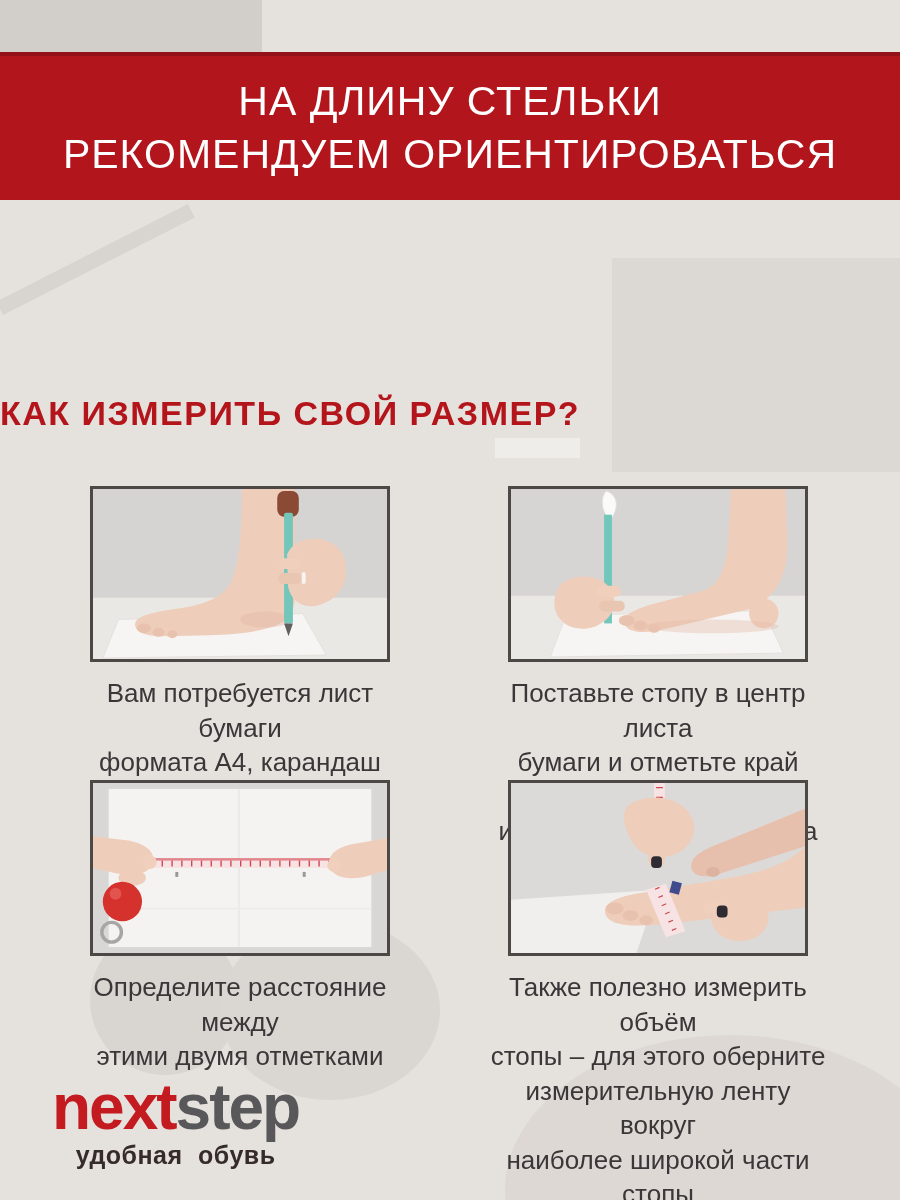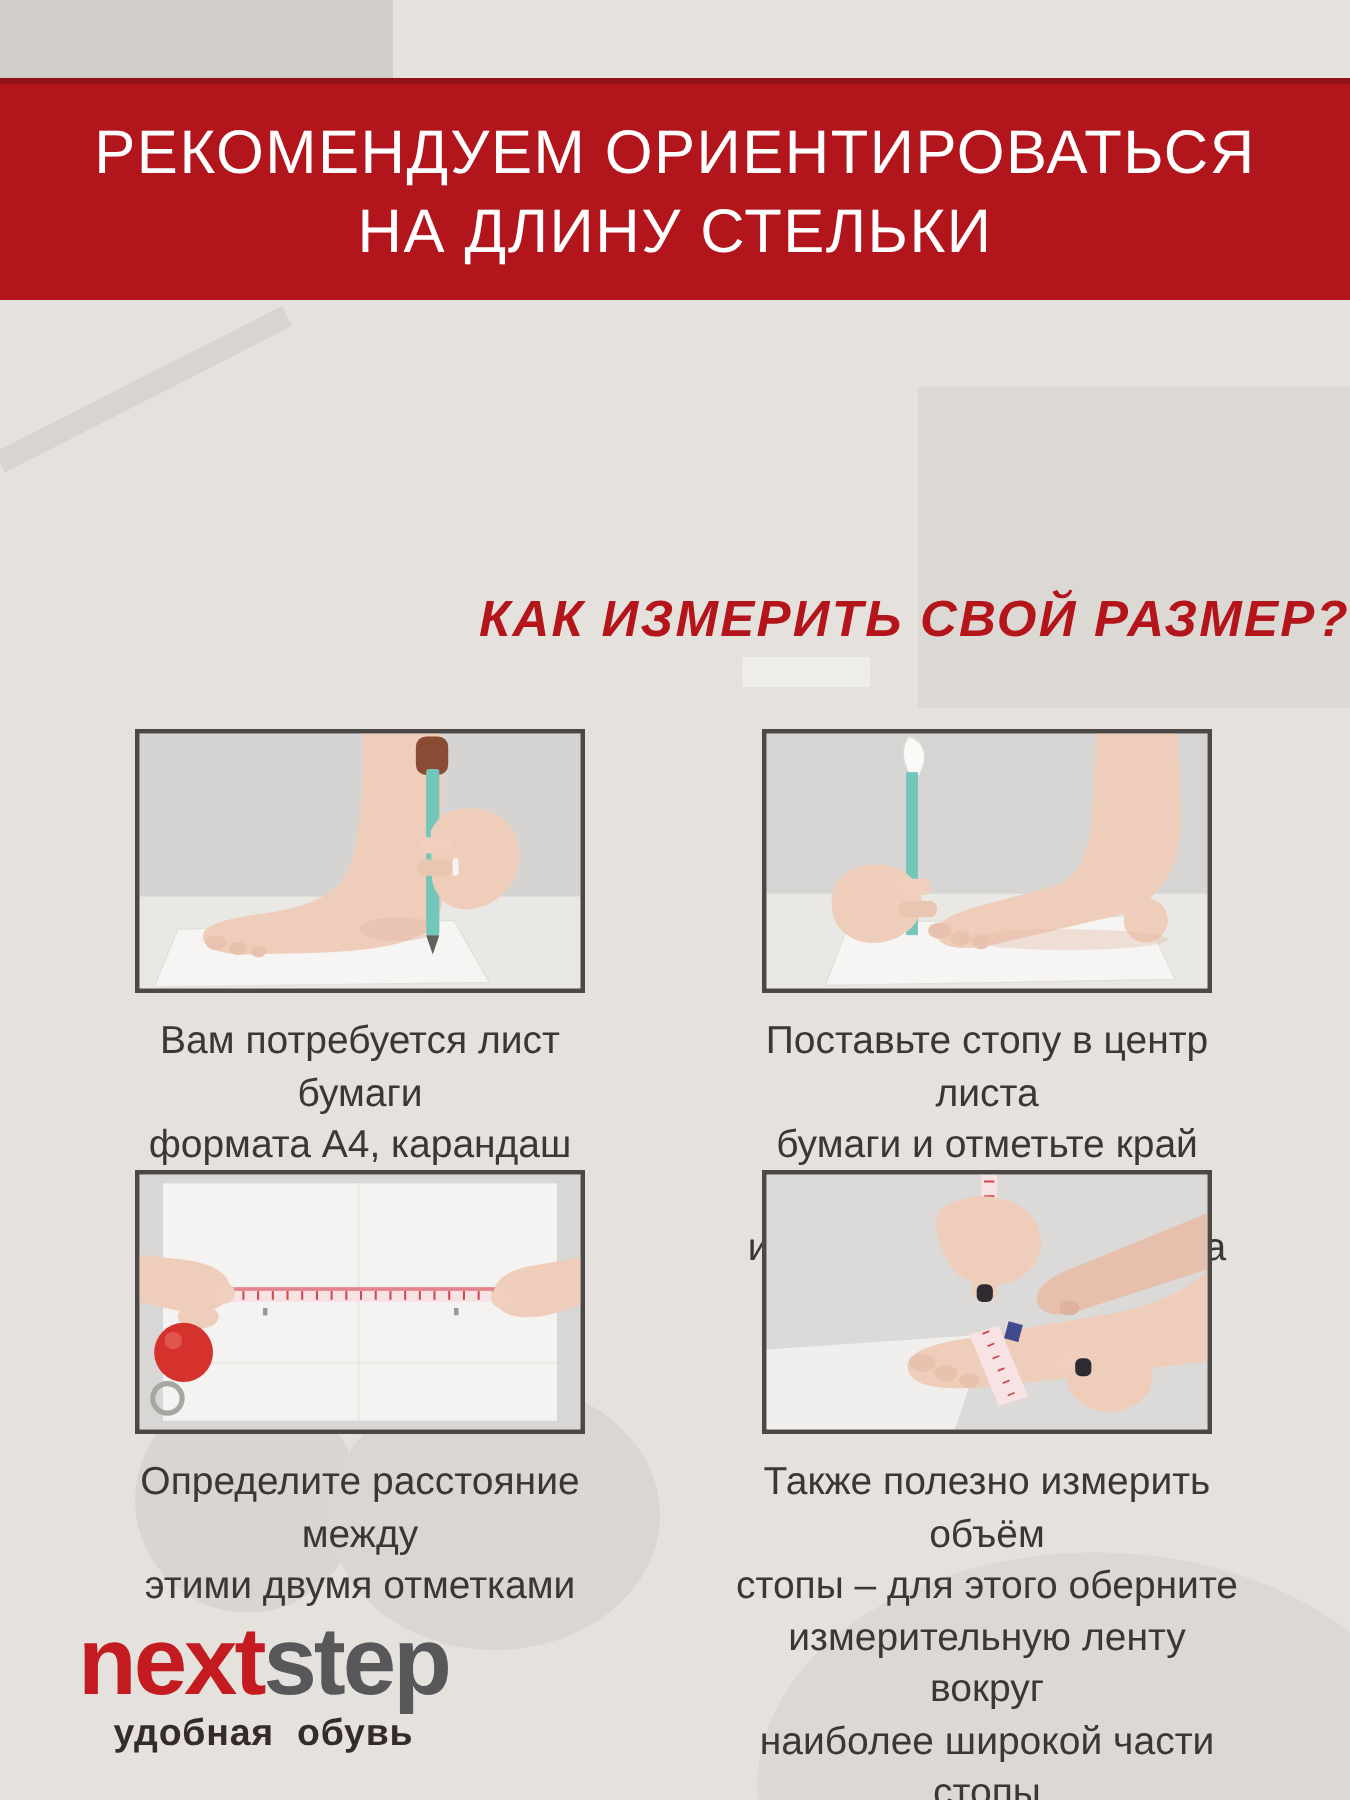--- a/index.html
+++ b/index.html
@@ -27,22 +27,22 @@
   }
   .banner-line{
     color:#ffffff; font-size:41px; font-weight:500; letter-spacing:1px; line-height:1; white-space:nowrap;
   }
   .heading{
     left:0; top:222px; width:900px; text-align:center;
     color:var(--heading-black,#1b1818); font-size:43px; font-weight:500;
     letter-spacing:1px; line-height:78px;
   }
   .subheading{
-    left:0; top:394px; width:900px; text-align:right;
-    color:var(--accent-red,#b3151b); font-size:34px; font-weight:700; letter-spacing:1.5px;font-style:italic;
+    left:0; top:394px; width:900px; text-align:left;
+    color:var(--accent-red,#b3151b); font-size:34px; font-weight:700; letter-spacing:1.5px;
   }
   
   .step{position:absolute; width:300px; z-index:1;}
   .step-1{left:90px;  top:486px;}
   .step-2{left:508px; top:486px;}
   .step-3{left:90px;  top:780px;}
   .step-4{left:508px; top:780px;}
   .photo{
     width:300px; height:176px; box-sizing:border-box;
     border:3px solid var(--frame-dark,#4c4846);
@@ -71,22 +71,22 @@
 
   <div class="decor d1"></div>
   <div class="decor d2"></div>
   <div class="decor d3"></div>
   <div class="decor d7"></div>
   <div class="decor d4"></div>
   <div class="decor d5"></div>
   <div class="decor d6"></div>
 
   <header class="layer banner">
+    <div class="banner-line">НА ДЛИНУ СТЕЛЬКИ</div>
     <div class="banner-line">РЕКОМЕНДУЕМ ОРИЕНТИРОВАТЬСЯ</div>
-    <div class="banner-line">НА ДЛИНУ СТЕЛЬКИ</div>
   </header>
 
 
   <div class="layer subheading">КАК ИЗМЕРИТЬ СВОЙ РАЗМЕР?</div>
 
   <figure class="step step-1" style="margin:0;">
     <div class="photo">
       <svg viewBox="0 0 300 172" preserveAspectRatio="none">
         <rect x="0" y="0" width="300" height="110" fill="#d6d4d2"></rect>
         <rect x="0" y="110" width="300" height="62" fill="#eae8e5"></rect>

